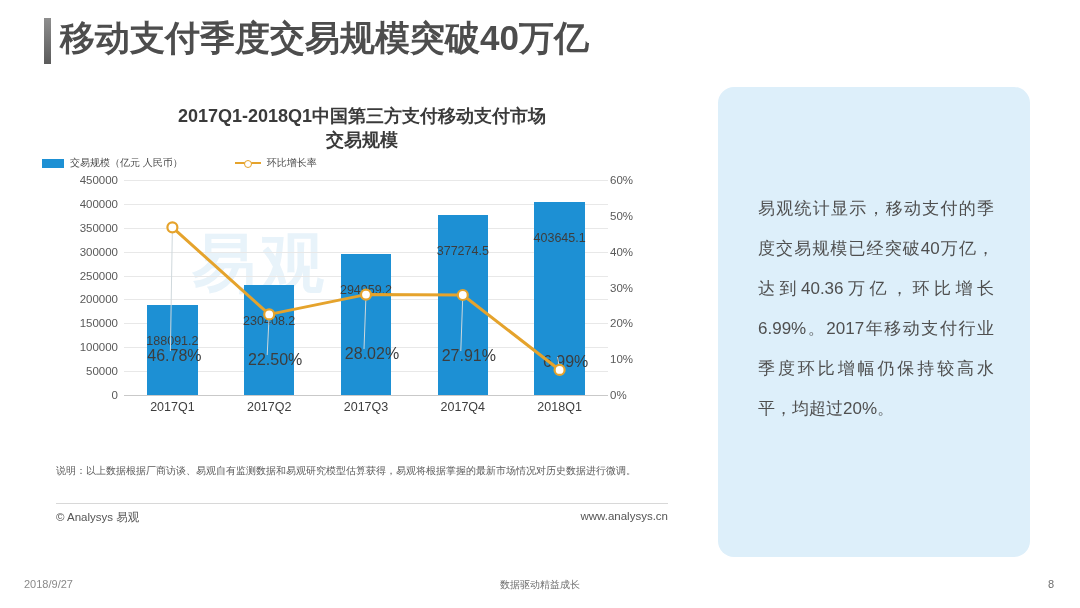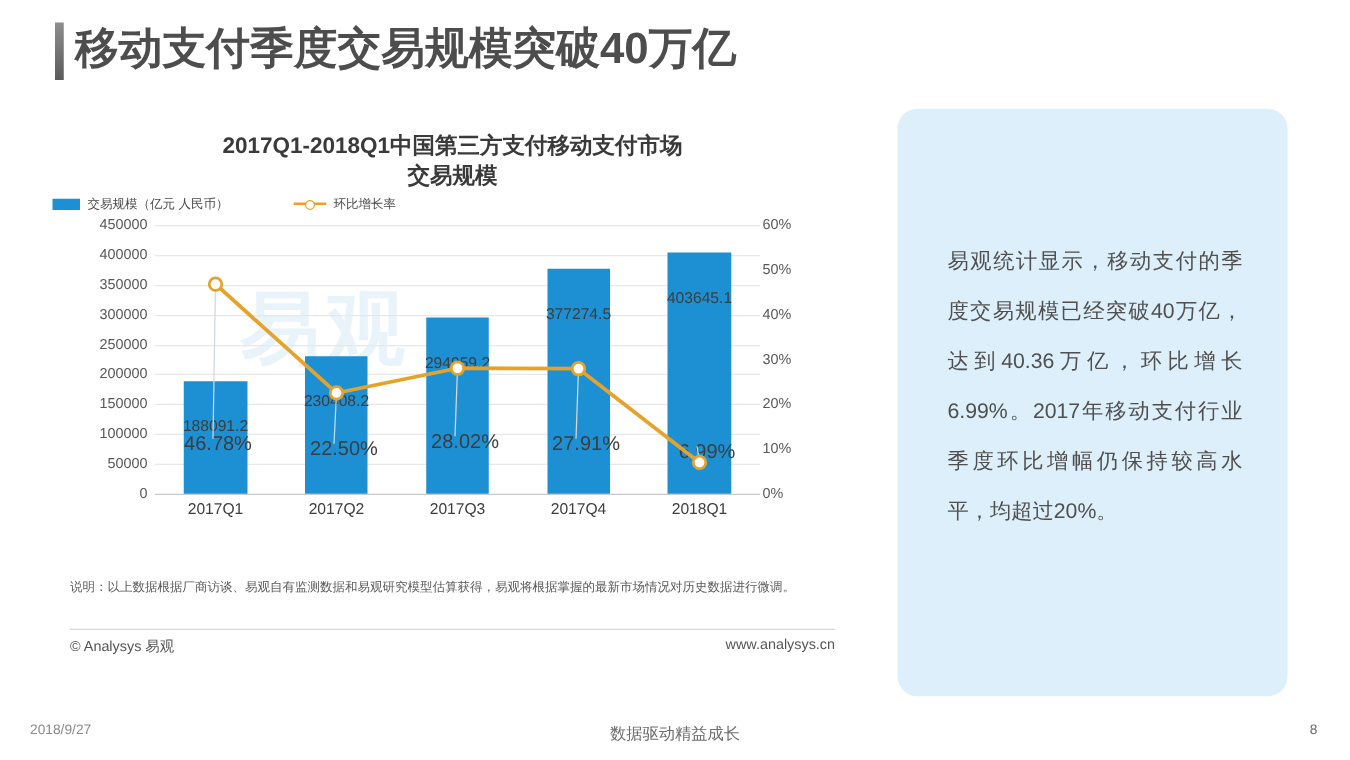--- a/index.html
+++ b/index.html
@@ -67,21 +67,21 @@
   .src{position:absolute;left:14px;top:412px;width:612px;display:flex;
     justify-content:space-between;font-size:11.5px;color:#555;}
   
   .info-panel{position:absolute;left:718px;top:87px;width:312px;height:470px;
     background:#ddeffa;border-radius:16px;}
   .info-text{position:absolute;left:40px;top:102px;width:236px;font-size:17px;
     color:#4f4f4f;line-height:40px;text-align:justify;}
   
   .footer-date{position:absolute;left:24px;top:578px;font-size:11px;color:#8a8a8a;}
   .footer-center{position:absolute;left:0;top:578px;width:1080px;text-align:center;
-    font-size:13px;color:#6e6e6e;}
+    font-size:10px;color:#6e6e6e;}
   .footer-page{position:absolute;right:26px;top:578px;font-size:11px;color:#6e6e6e;}
 </style>
 </head>
 <body>
 
 <div class="header">
   <div class="title-bar"></div>
   <div class="page-title">移动支付季度交易规模突破40万亿</div>
 
 </div>

